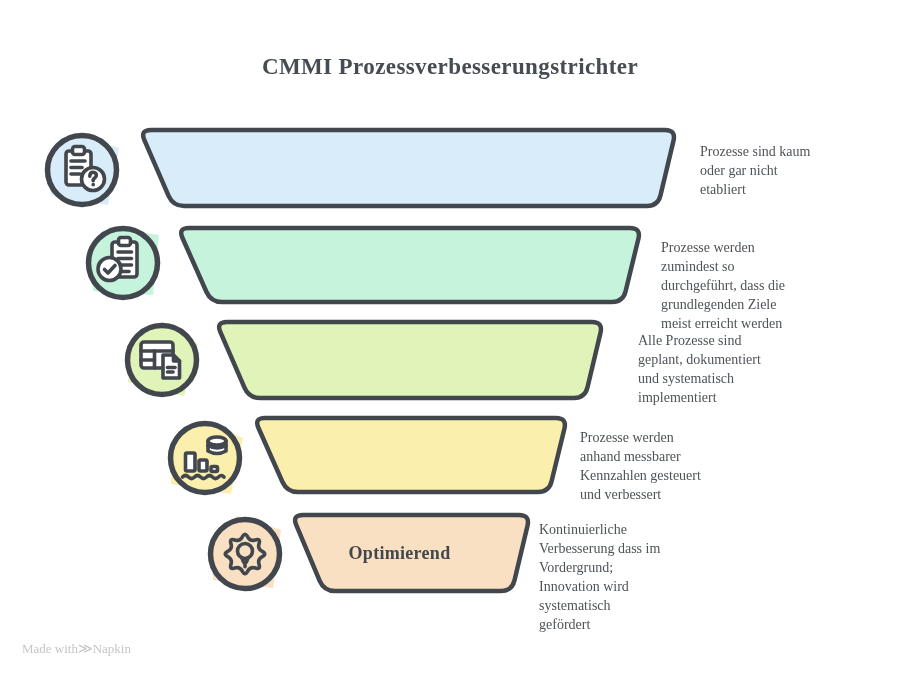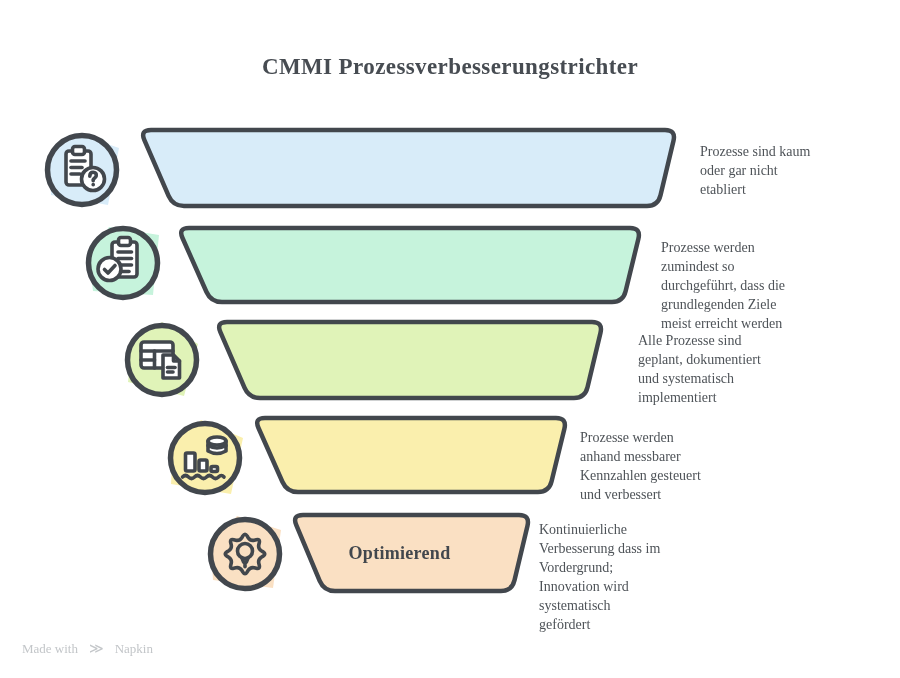--- a/index.html
+++ b/index.html
@@ -11,21 +11,21 @@
   .trap{stroke:var(--ink,#42474d);stroke-width:4.5;stroke-linejoin:round;}
   .label{position:absolute;display:flex;align-items:center;justify-content:center;
          font-weight:bold;font-size:18px;letter-spacing:.3px;color:var(--ink,#3d4247);}
   .desc{position:absolute;font-size:14px;line-height:19px;color:var(--body-text,#4e5358);
         white-space:pre-line;}
   .icon{position:absolute;width:88px;height:88px;}
   .icon svg{display:block;}
   .ink{stroke:var(--ink,#42474d);}
   .glyph{stroke:var(--ink,#42474d);stroke-width:3.6;stroke-linecap:round;stroke-linejoin:round;fill:none;}
   .glyph-fill{stroke:var(--ink,#42474d);stroke-width:3.6;stroke-linecap:round;stroke-linejoin:round;fill:#ffffff;}
-  .footer{position:absolute;left:22px;top:641px;display:flex;align-items:center;gap:11px;
+  .footer{position:absolute;left:22px;top:641px;display:flex;align-items:center;gap:0;
           font-size:13px;color:var(--muted-text,#c3c6c9);}
   .napkin-glyph{font-size:14px;line-height:1;color:var(--muted-text,#c3c6c9);}
 </style>
 </head>
 <body>
 
 <div class="page">
 
   <h1 class="title">CMMI Prozessverbesserungstrichter</h1>
 

